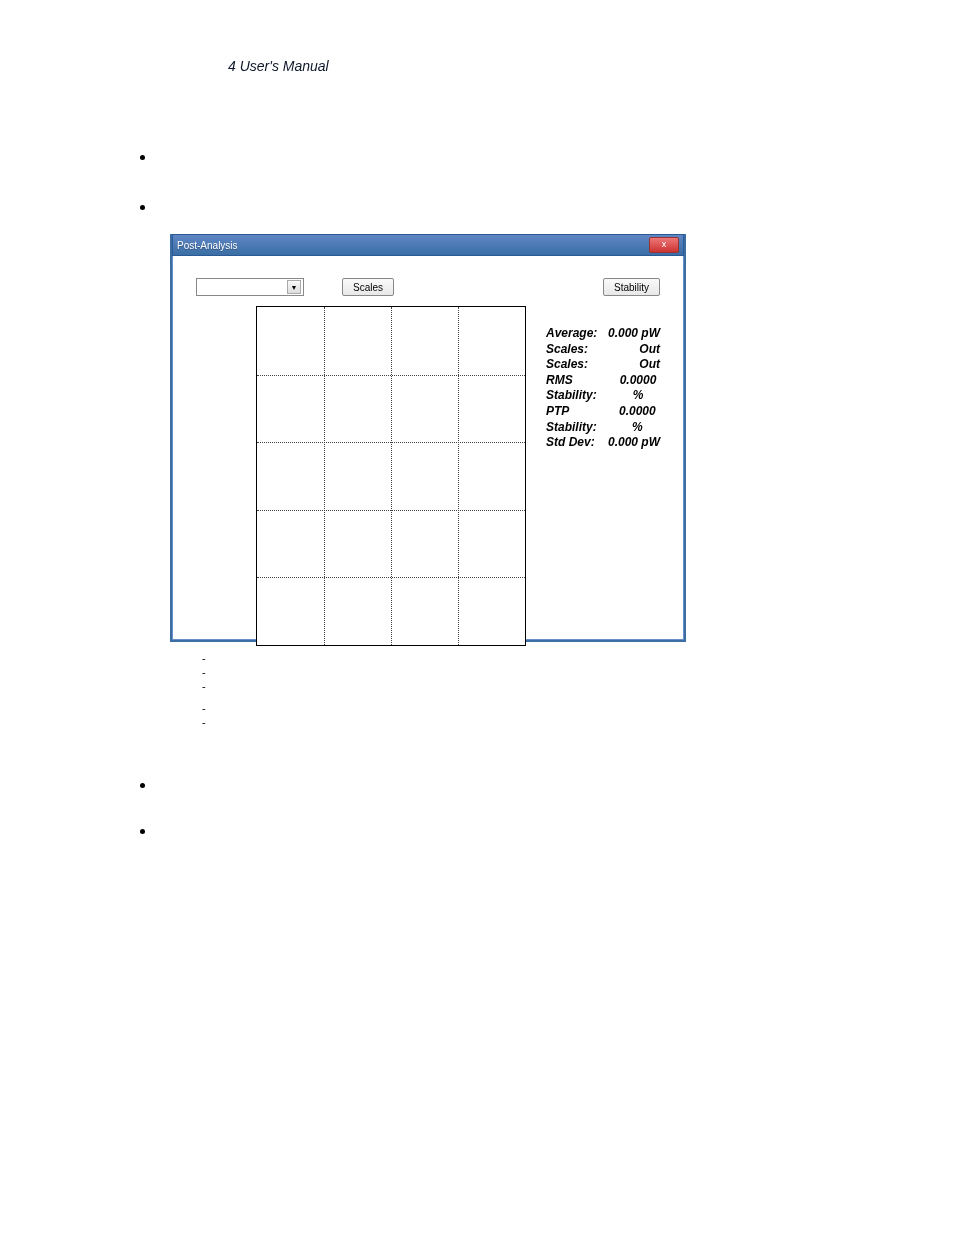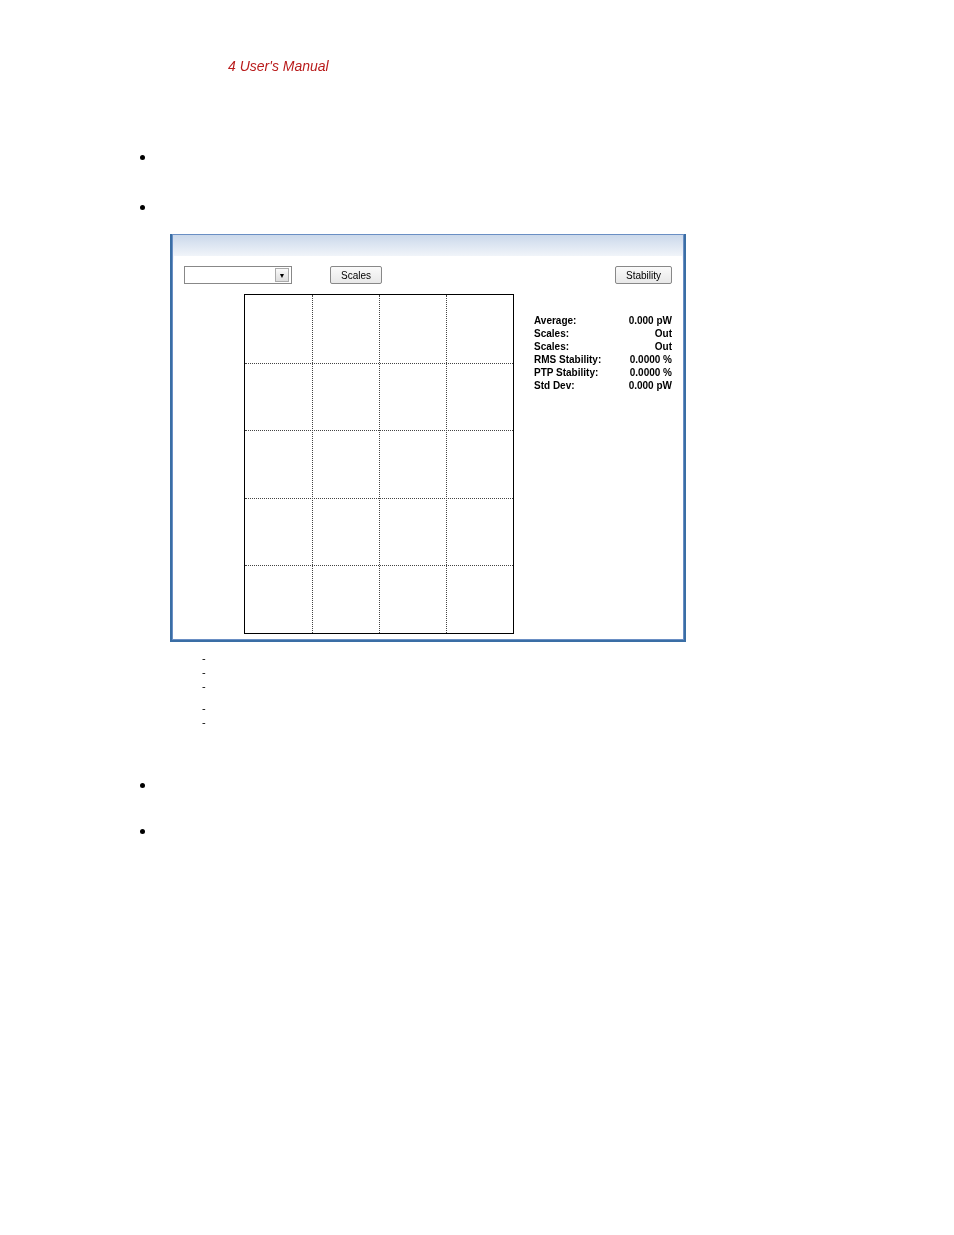--- a/index.html
+++ b/index.html
@@ -10,21 +10,21 @@
     height: 1235px;
     position: relative;
   }
   .page-header {
     position: absolute;
     top: 58px;
     left: 228px;
     font-style: italic;
     font-size: 14px;
     font-family: Arial, sans-serif;
-    color: #b91c1c;
+    color: #0f172a;
   }
   .content {
     position: absolute;
     left: 140px;
     top: 140px;
     width: 560px;
   }
   .bullet-item {
     display: flex;
     align-items: flex-start;
@@ -93,21 +93,21 @@
     text-align: center;
     line-height: 13px;
   }
   .win-body {
     background: #fff;
     position: absolute;
     top: 22px;
     left: 2px;
     right: 2px;
     bottom: 2px;
-    padding: 10px;
+    padding: 22px;
   }
   .win-toolbar {
     display: flex;
     align-items: center;
     gap: 10px;
     margin-bottom: 10px;
   }
   .win-dropdown {
     width: 108px;
     height: 18px;
@@ -151,23 +151,24 @@
     height: 340px;
     border: 1px solid #000;
     position: relative;
     margin-left: 60px;
     background: #fff;
   }
   .grid-v { position: absolute; top: 0; bottom: 0; border-left: 1px dotted #444; }
   .grid-h { position: absolute; left: 0; right: 0; border-top: 1px dotted #444; }
   .stats-panel {
     flex: 1;
-    font-size: 10px;
+    font-size: 12px;
     font-weight: bold;
     padding-top: 20px;
+    font-style: italic;
   }
   .stat-row {
     display: flex;
     justify-content: space-between;
     line-height: 1.3;
   }
   .stat-label { }
   .stat-val { text-align: center; }
 </style>
 </head>
@@ -181,20 +182,24 @@
     <div class="bullet-dot"></div>
     <div class="bullet-text"></div>
   </div>
 
   <div class="bullet-item" style="margin-top:40px;">
     <div class="bullet-dot"></div>
     <div class="bullet-text"></div>
   </div>
 
   <div class="screenshot-container">
+    <div class="win-titlebar">
+      <span class="win-title">Post-Analysis</span>
+      <div class="win-close">x</div>
+    </div>
     <div class="win-body">
       <div class="win-toolbar">
         <div class="win-dropdown">
           <span></span>
           <div class="dd-arrow">▼</div>
         </div>
         <div style="width:18px"></div>
         <div class="win-btn">Scales</div>
         <div class="win-btn right">Stability</div>
       </div>

